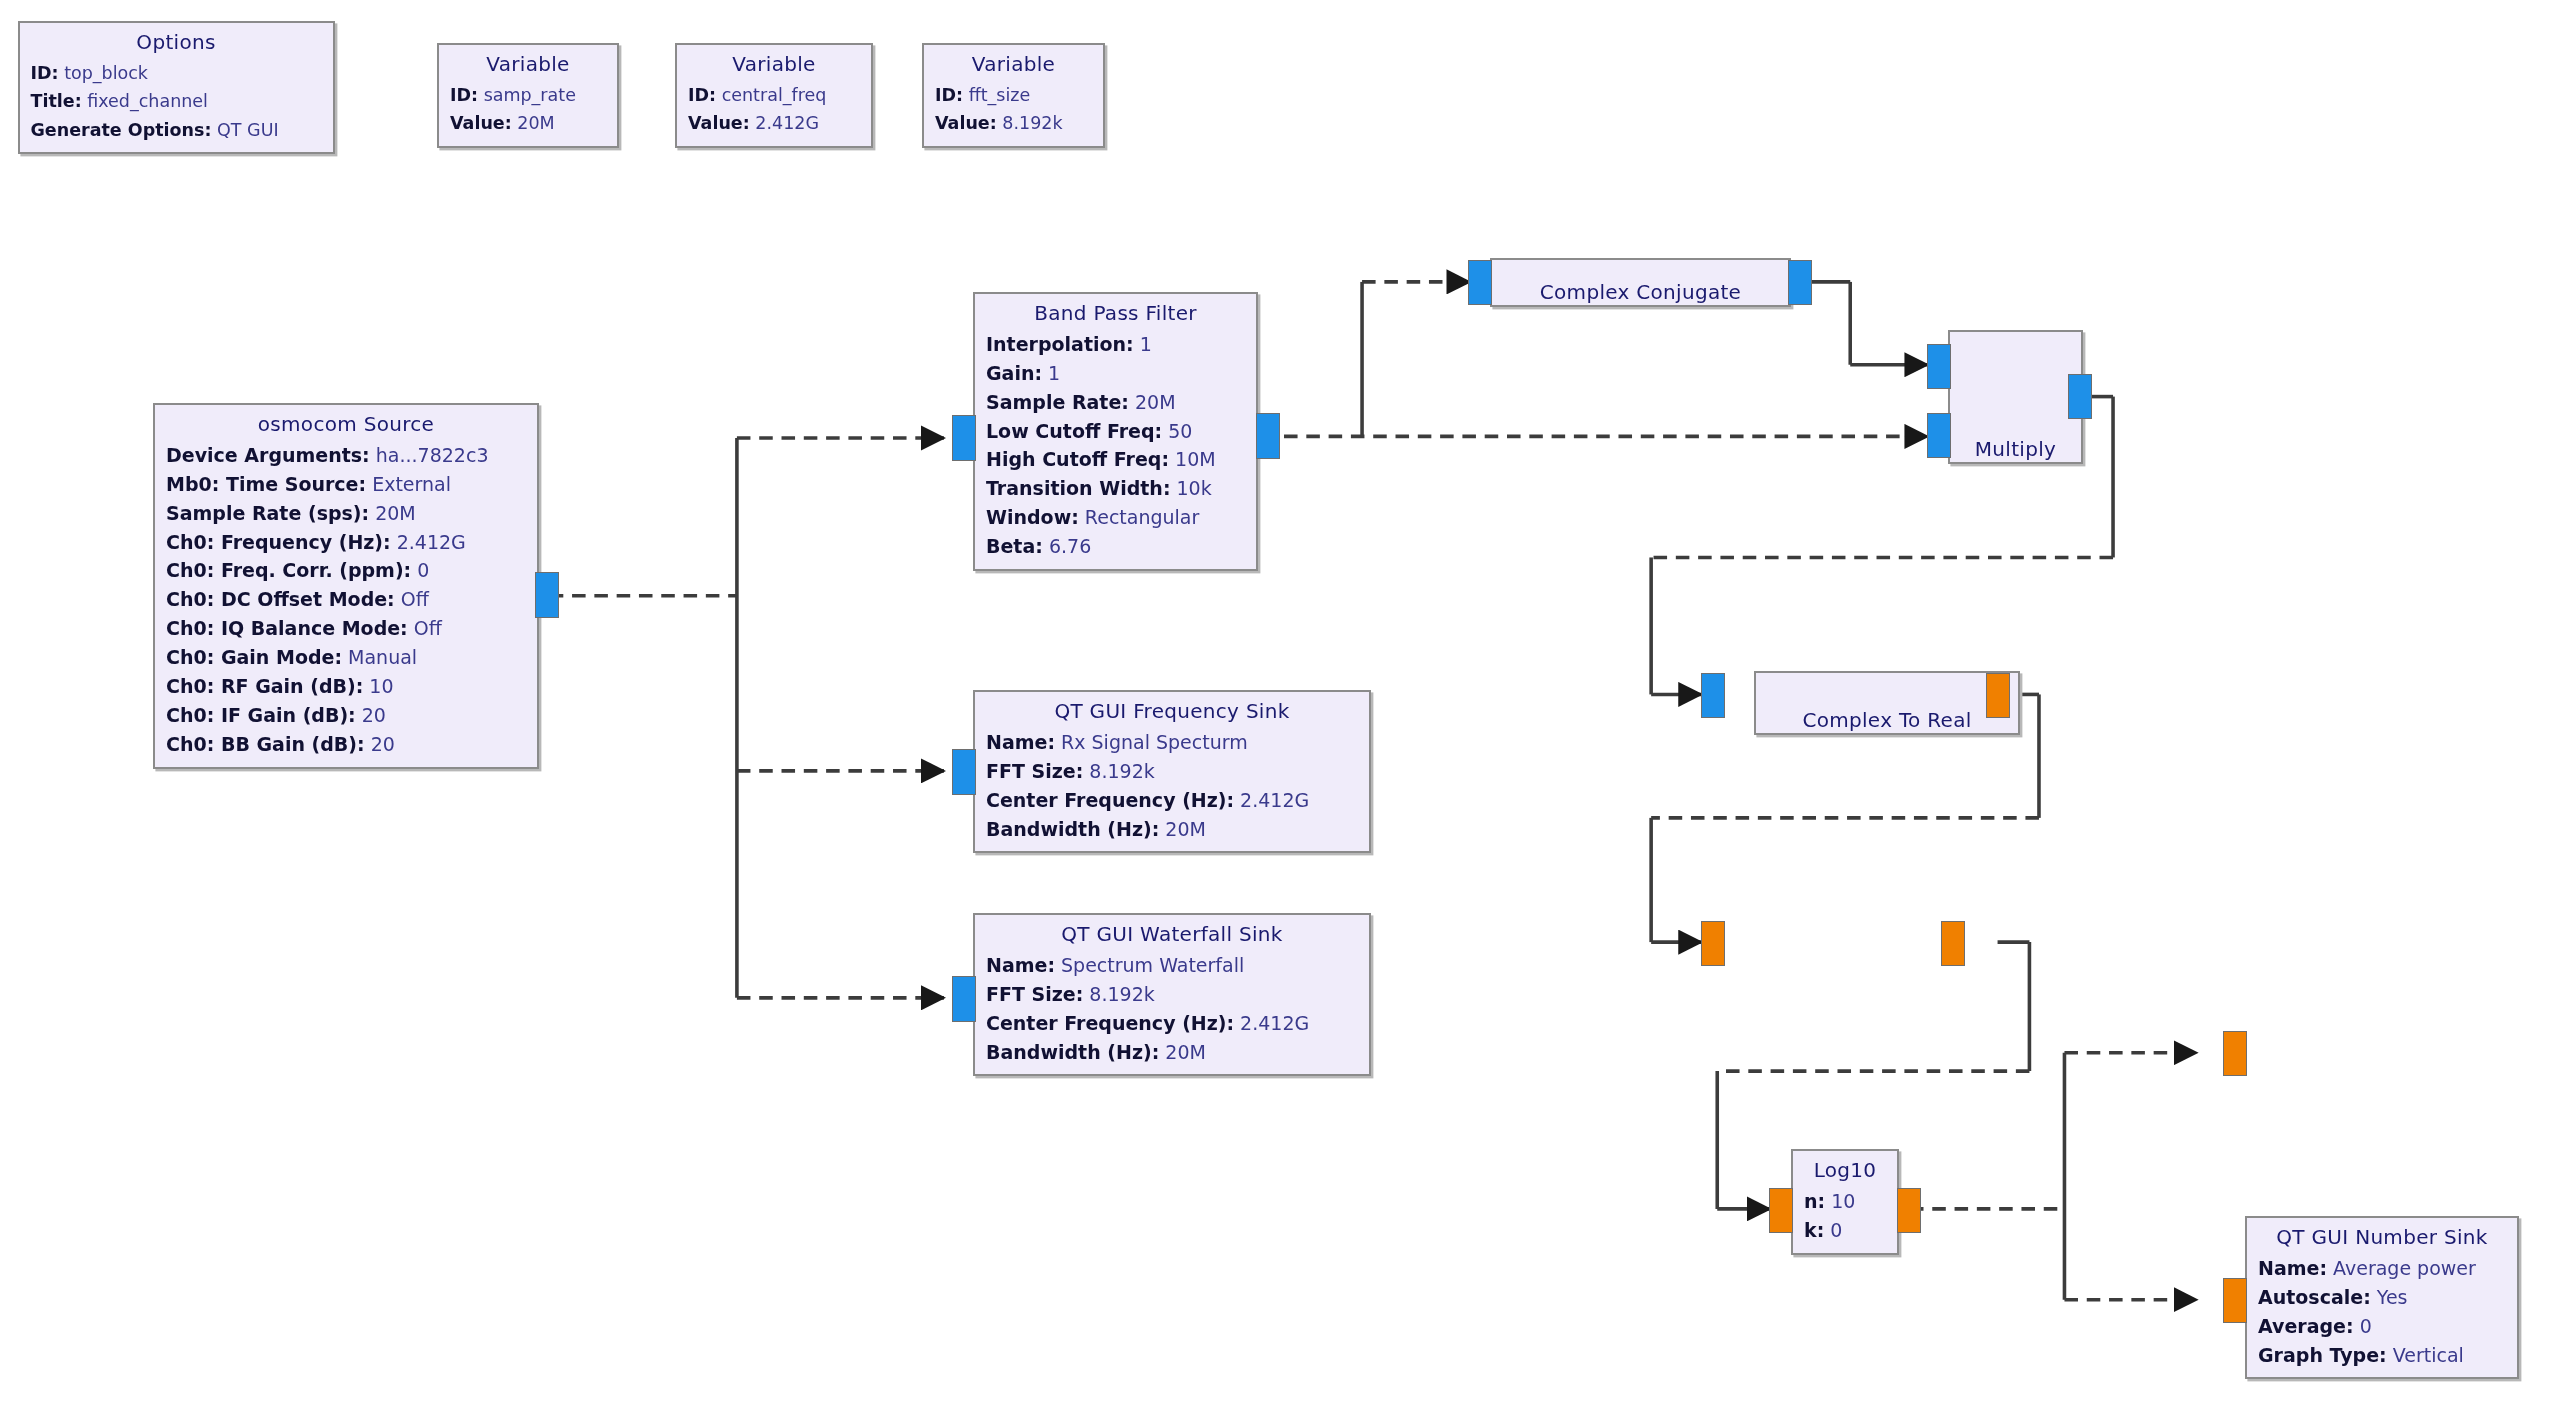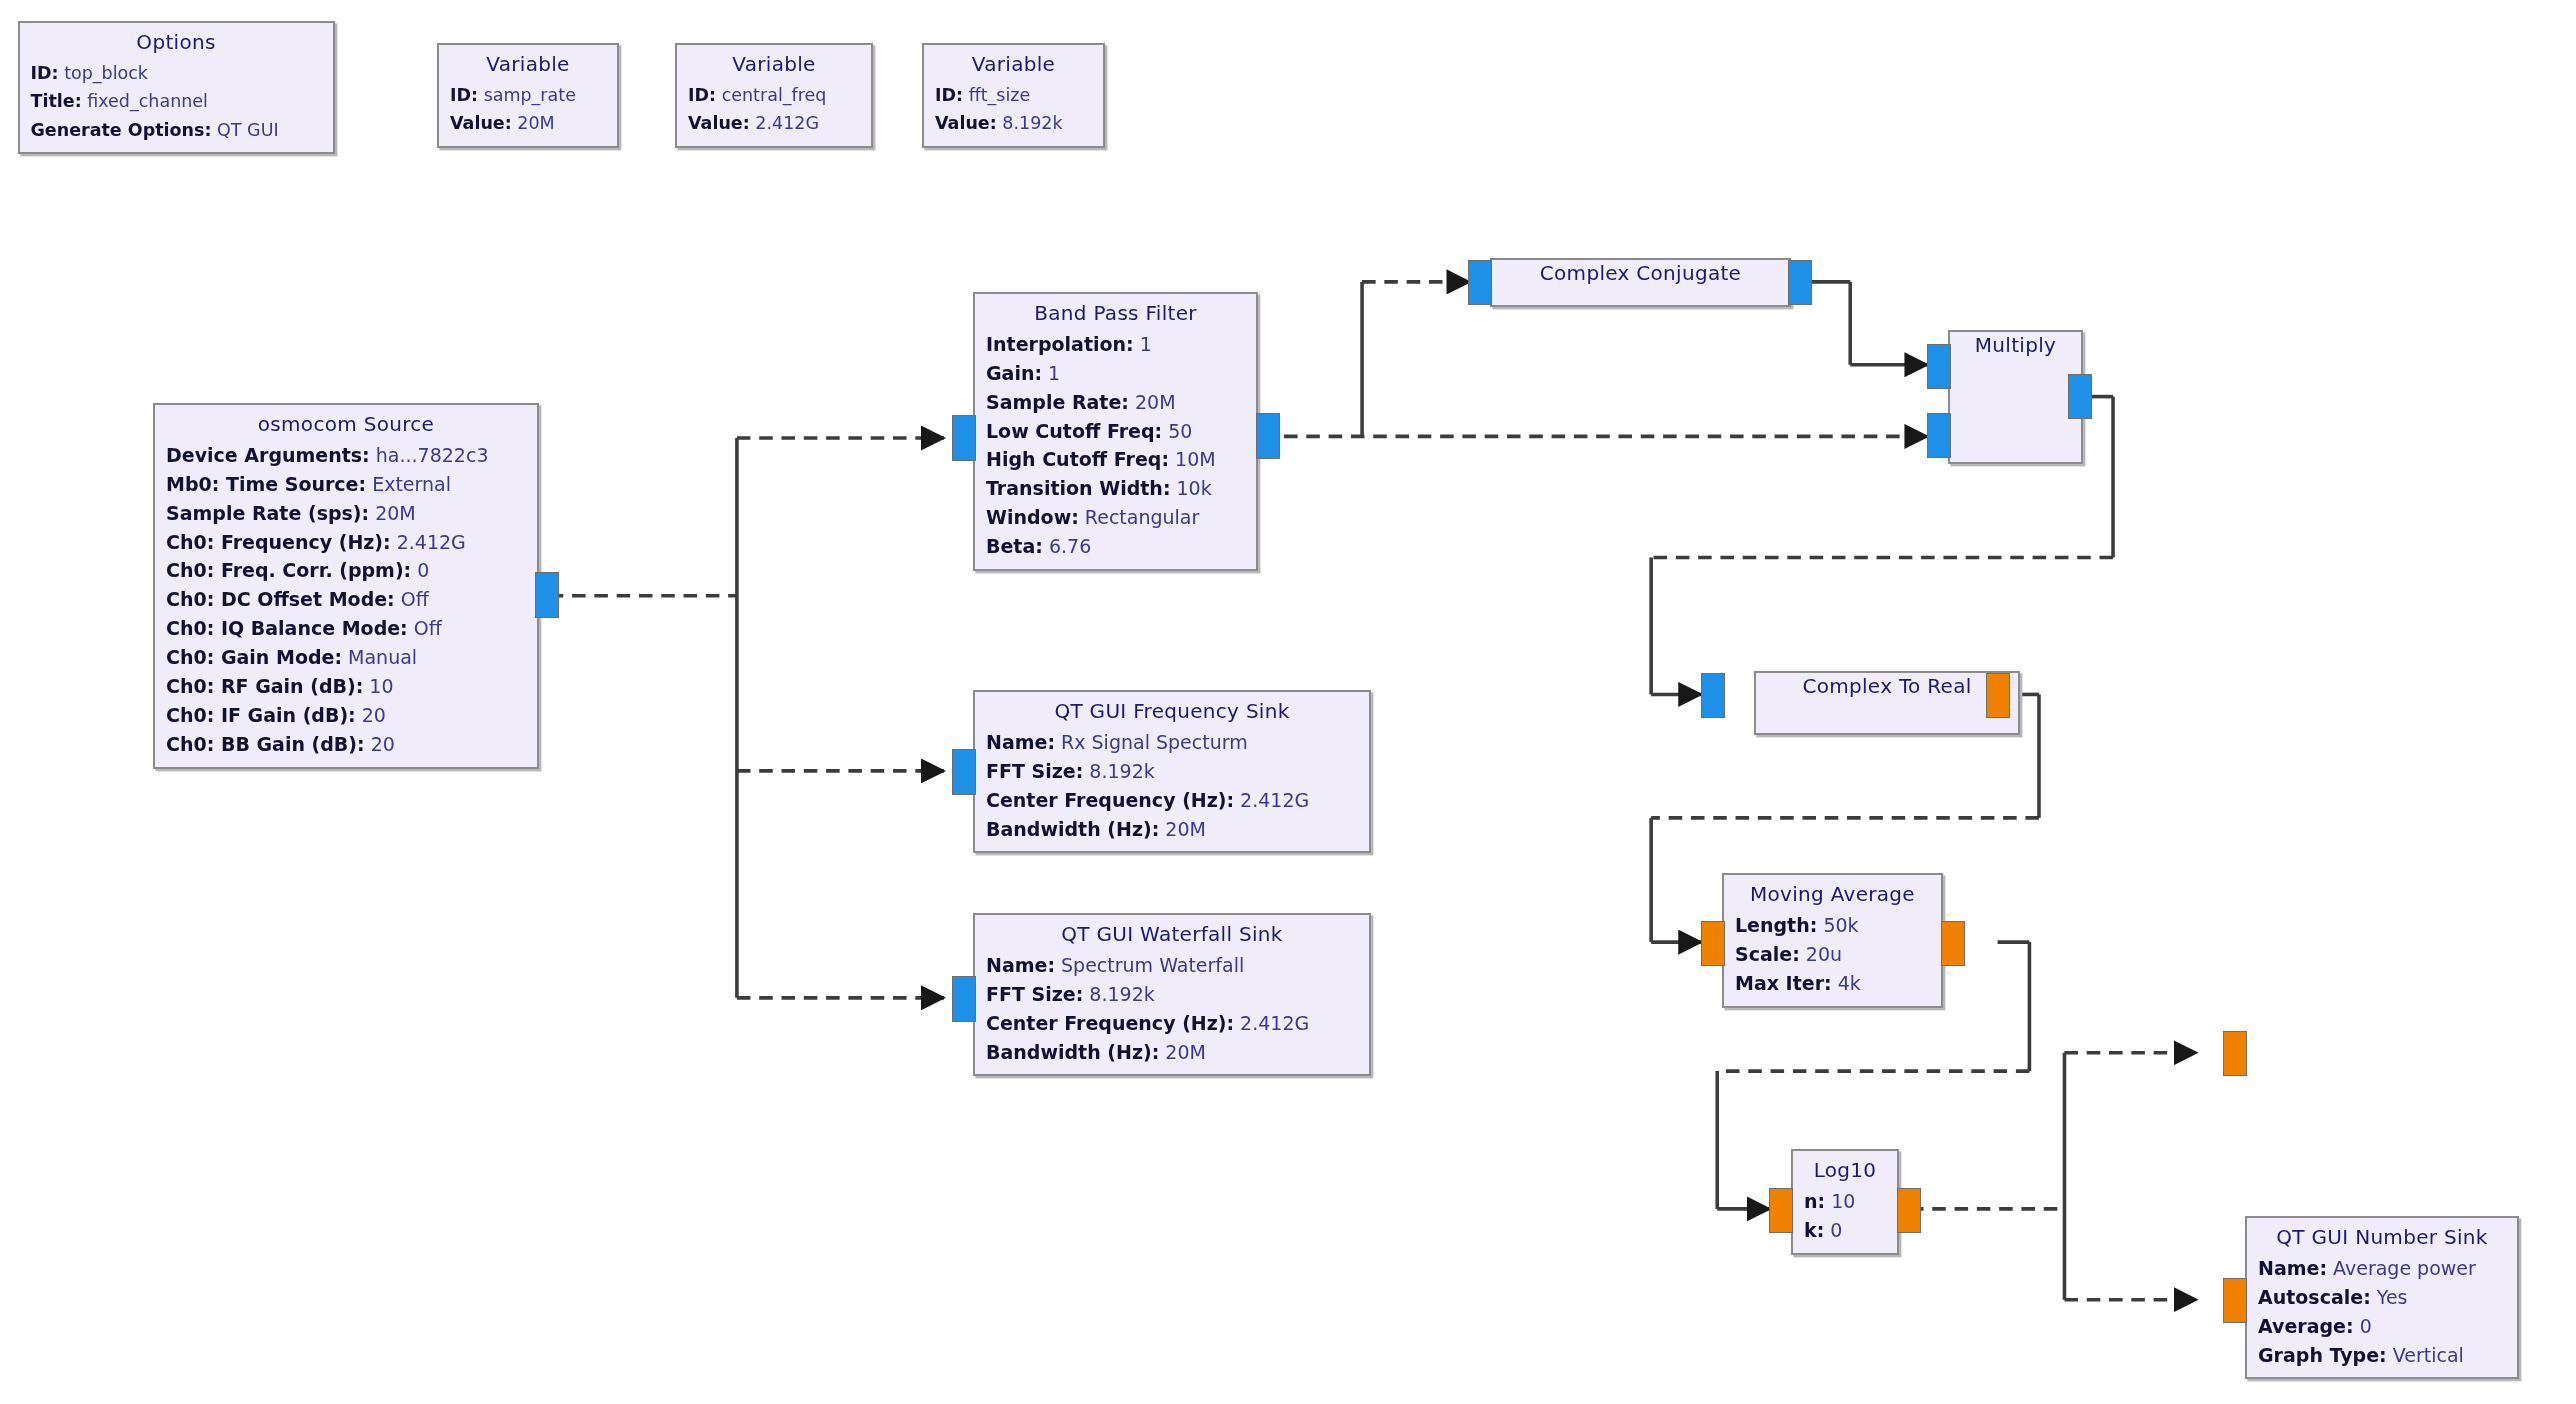--- a/index.html
+++ b/index.html
@@ -64,21 +64,21 @@
     font-weight: normal;
     color: #3a3a8c;
   }
   
   .blk.var .blk-title { font-size: 20px; }
   .blk.var .prow { font-size: 17.5px; line-height: 1.62; }
 
   
   .blk.titleonly {
     display: flex;
-    align-items: flex-start;
+    align-items: flex-end;
     justify-content: center;
     padding: 0;
   }
   .blk.titleonly .blk-title {
     font-size: 20px;
     padding: 0 14.3px;
   }
 
   
   .port {
@@ -270,28 +270,20 @@
   <div class="port in-c" style="left:1927px; top:344px; width:24px; height:45px;"></div>
   <div class="port in-c" style="left:1927px; top:413px; width:24px; height:45px;"></div>
   <div class="port out-c" style="left:2068px; top:374px; width:24px; height:45px;"></div>
 
   <div class="blk titleonly" style="left:1754px; top:671px; width:266px; height:64px;">
     <div class="blk-title">Complex To Real</div>
   </div>
   <div class="port in-c" style="left:1701px; top:673px; width:24px; height:45px;"></div>
   <div class="port out-f" style="left:1986px; top:673px; width:24px; height:45px;"></div>
 
-  <div class="blk" style="left:1722px; top:873px; width:221px;">
-    <div class="blk-title">Moving Average</div>
-    <div class="blk-rows">
-      <div class="prow"><span class="pkey">Length:</span> <span class="pval">50k</span></div>
-      <div class="prow"><span class="pkey">Scale:</span> <span class="pval">20u</span></div>
-      <div class="prow"><span class="pkey">Max Iter:</span> <span class="pval">4k</span></div>
-    </div>
-  </div>
   <div class="port in-f" style="left:1701px; top:921px; width:24px; height:45px;"></div>
   <div class="port out-f" style="left:1941px; top:921px; width:24px; height:45px;"></div>
 
   <div class="blk" style="left:1791px; top:1149px; width:108px;">
     <div class="blk-title">Log10</div>
     <div class="blk-rows">
       <div class="prow"><span class="pkey">n:</span> <span class="pval">10</span></div>
       <div class="prow"><span class="pkey">k:</span> <span class="pval">0</span></div>
     </div>
   </div>

